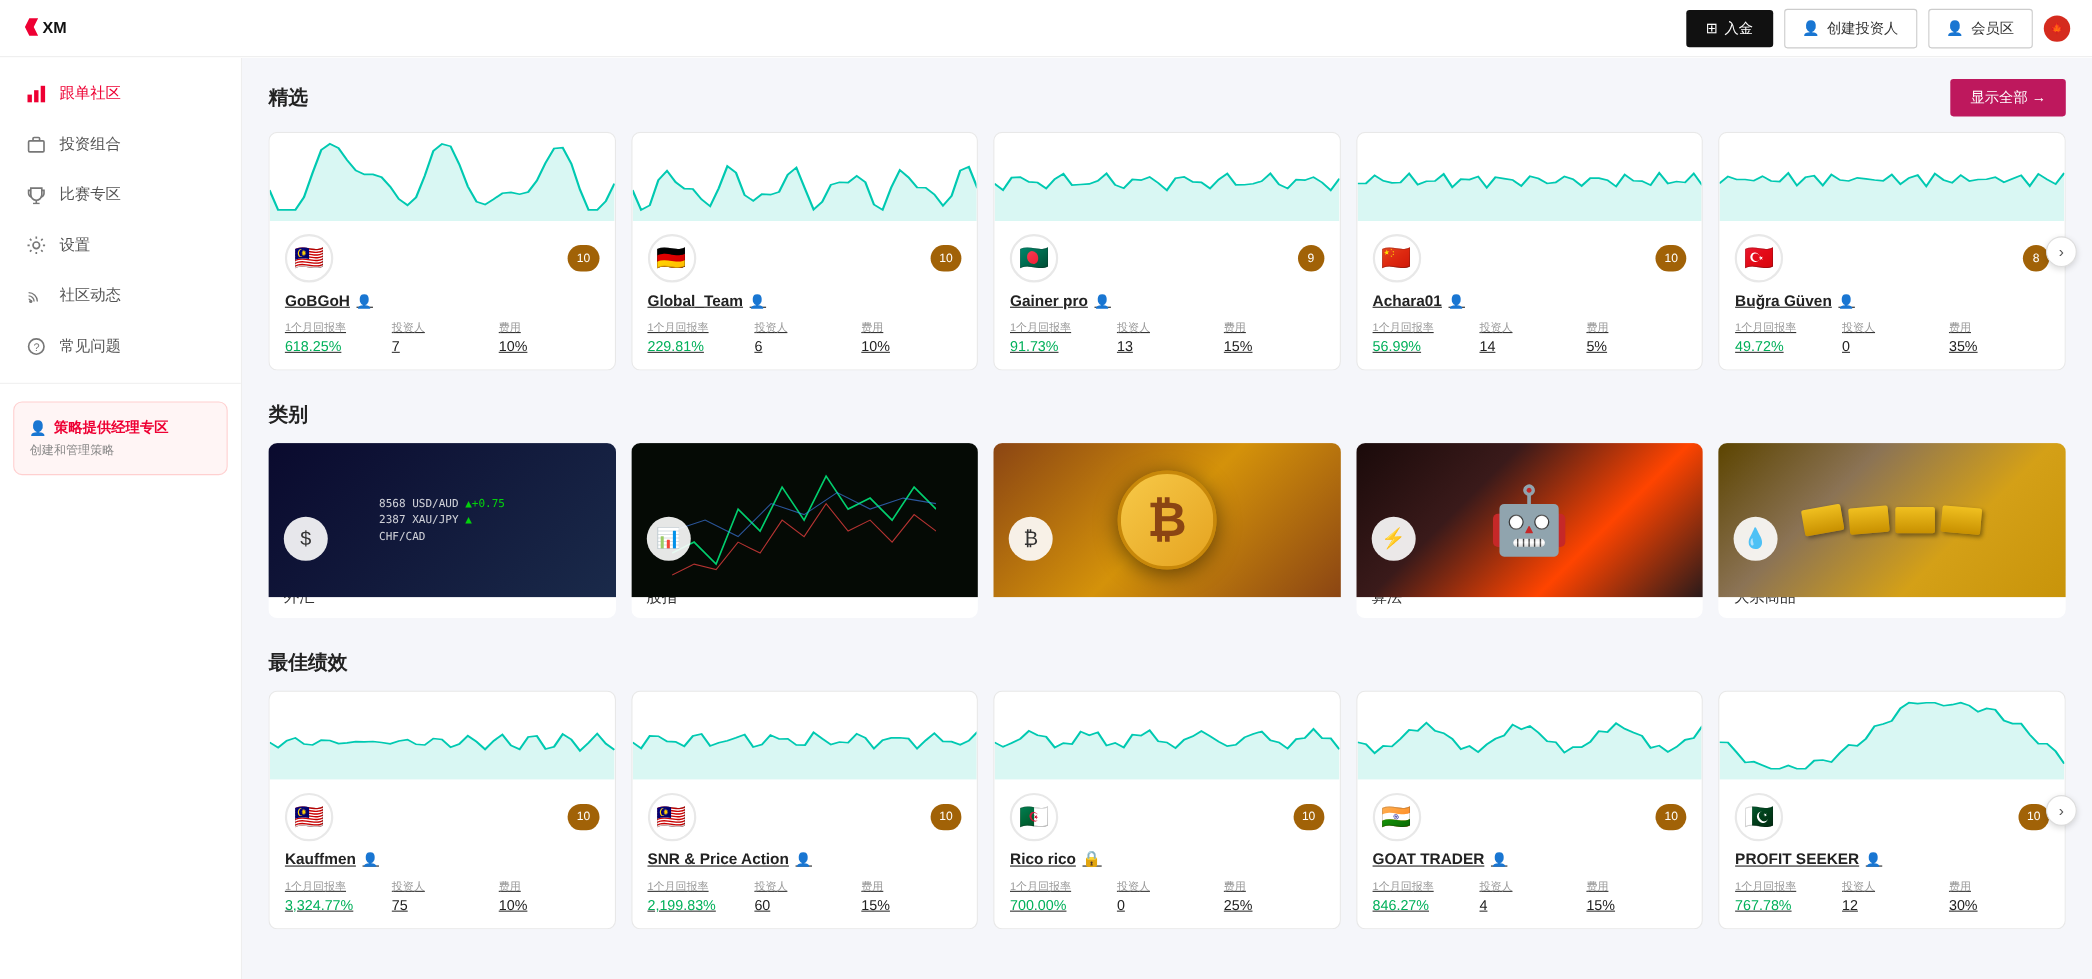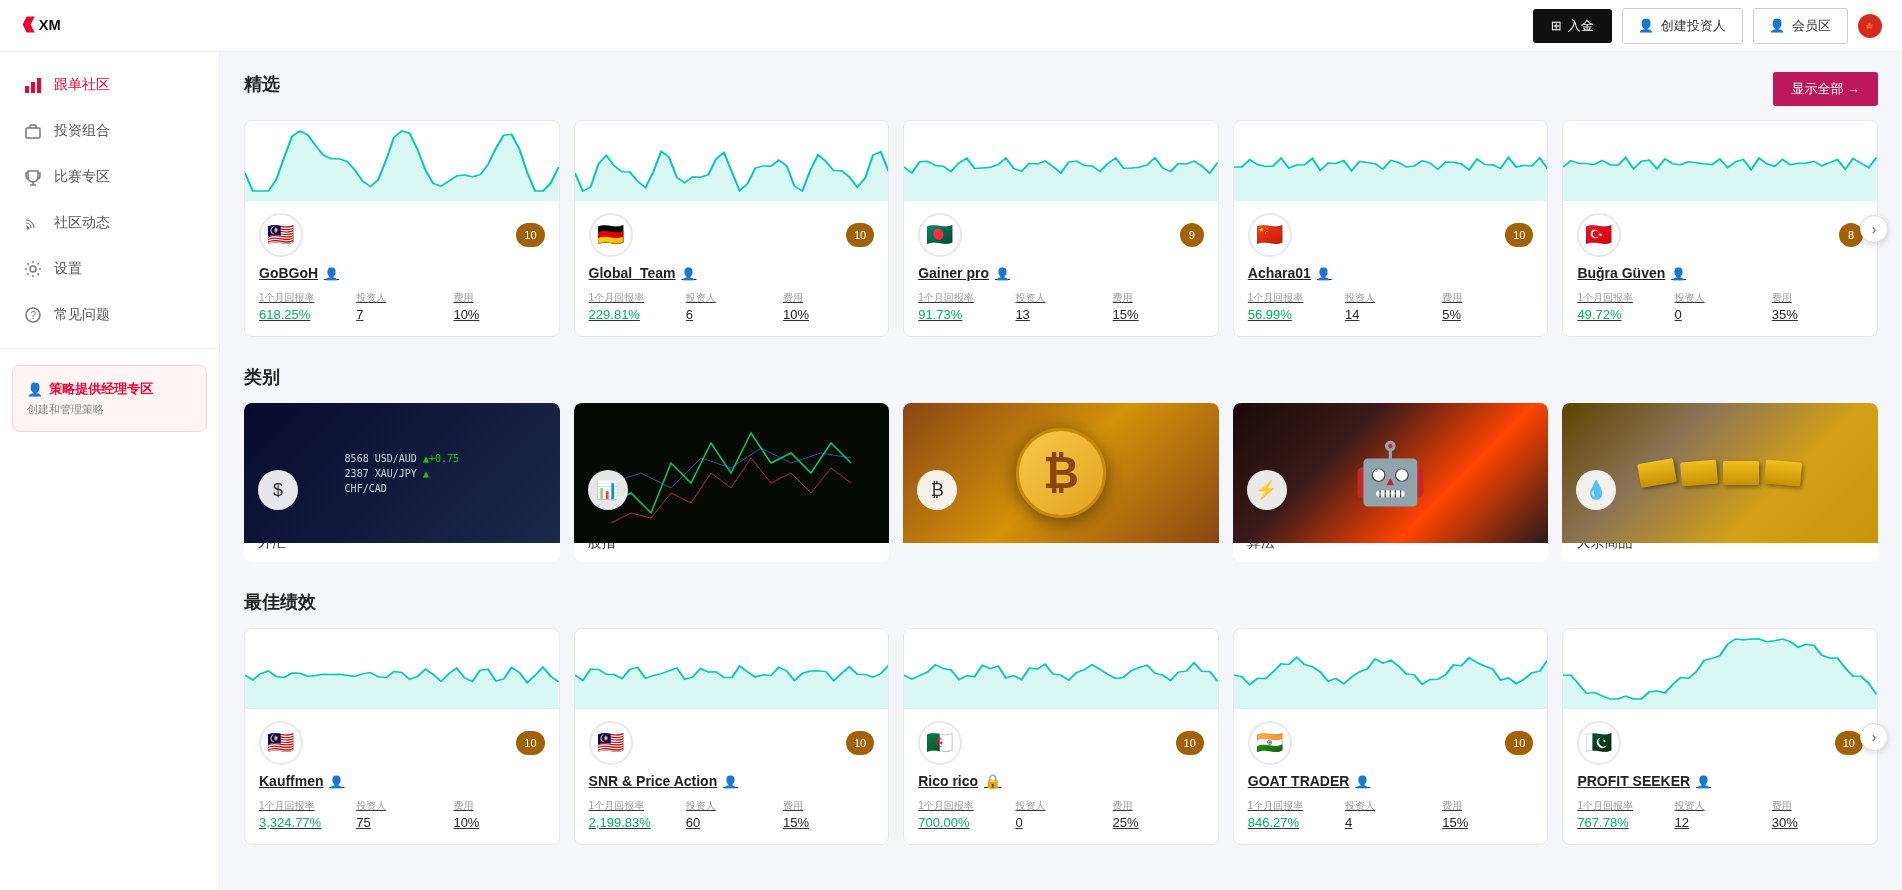--- a/index.html
+++ b/index.html
@@ -49,21 +49,21 @@
       padding: 14px 14px; cursor: pointer; border: 1px solid #ffd0d0;
     }
     .sidebar-promo-title { color: #e03; font-size: 13px; font-weight: bold; margin-bottom: 4px; display: flex; align-items: center; gap: 6px; }
     .sidebar-promo-sub { color: #888; font-size: 11px; }
 
     
     .main { flex: 1; padding: 20px 24px; overflow-y: auto; max-height: calc(100vh - 52px); }
 
     
     .section-header {
-      display: flex; justify-content: space-between; margin-bottom: 14px; gap: 40px;
+      display: flex; align-items: center; justify-content: space-between; margin-bottom: 14px; gap: 40px;
     }
     .section-title { font-size: 18px; font-weight: bold; color: #222; }
     .btn-show-all {
       background: #be185d; color: #fff; border: none; padding: 8px 18px;
       border-radius: 3px; cursor: pointer; font-size: 13px; display: flex; align-items: center; gap: 6px;
     }
 
     
     .cards-grid {
       display: flex; gap: 14px; overflow: hidden; position: relative;
@@ -183,36 +183,36 @@
             <path d="M4 3h10v6a5 5 0 01-10 0V3z" fill="none" stroke="#777" stroke-width="1.5"></path>
             <path d="M9 14v3M6 17h6" stroke="#777" stroke-width="1.5"></path>
             <path d="M4 5H2v3a3 3 0 003 3M14 5h2v3a3 3 0 01-3 3" fill="none" stroke="#777" stroke-width="1.5"></path>
           </svg>
       </span>
       <span>比赛专区</span>
     </div>
     <div class="sidebar-item">
       <span class="sidebar-icon">
         <svg width="18" height="18" viewBox="0 0 18 18">
+            <circle cx="9" cy="9" r="3" fill="none" stroke="#777" stroke-width="1.5"></circle>
+            <path d="M9 1v2M9 15v2M1 9h2M15 9h2M3.2 3.2l1.4 1.4M13.4 13.4l1.4 1.4M3.2 14.8l1.4-1.4M13.4 4.6l1.4-1.4" stroke="#777" stroke-width="1.5"></path>
+          </svg>
+      </span>
+      <span>设置</span>
+    </div>
+    <div class="sidebar-item">
+      <span class="sidebar-icon">
+        <svg width="18" height="18" viewBox="0 0 18 18">
             <circle cx="4" cy="14" r="1.5" fill="#777"></circle>
             <path d="M2 12c1.1 0 2 .9 2 2" stroke="#777" stroke-width="1.2" fill="none"></path>
             <path d="M2 9c2.8 0 5 2.2 5 5" stroke="#777" stroke-width="1.2" fill="none"></path>
             <path d="M2 6c4.4 0 8 3.6 8 8" stroke="#777" stroke-width="1.2" fill="none"></path>
           </svg>
       </span>
       <span>社区动态</span>
-    </div>
-    <div class="sidebar-item">
-      <span class="sidebar-icon">
-        <svg width="18" height="18" viewBox="0 0 18 18">
-            <circle cx="9" cy="9" r="3" fill="none" stroke="#777" stroke-width="1.5"></circle>
-            <path d="M9 1v2M9 15v2M1 9h2M15 9h2M3.2 3.2l1.4 1.4M13.4 13.4l1.4 1.4M3.2 14.8l1.4-1.4M13.4 4.6l1.4-1.4" stroke="#777" stroke-width="1.5"></path>
-          </svg>
-      </span>
-      <span>设置</span>
     </div>
     <div class="sidebar-item">
       <span class="sidebar-icon">
         <svg width="18" height="18" viewBox="0 0 18 18">
             <circle cx="9" cy="9" r="7" fill="none" stroke="#777" stroke-width="1.5"></circle>
             <text x="6.5" y="13" font-size="10" fill="#777">?</text>
           </svg>
       </span>
       <span>常见问题</span>
     </div>

